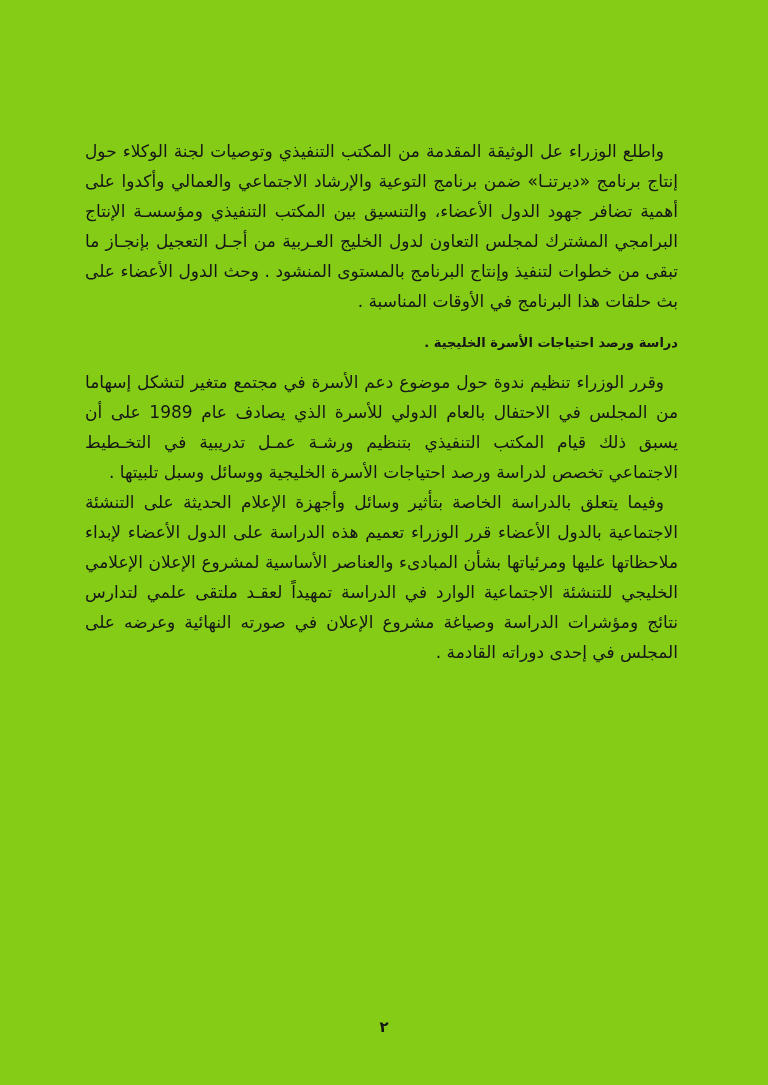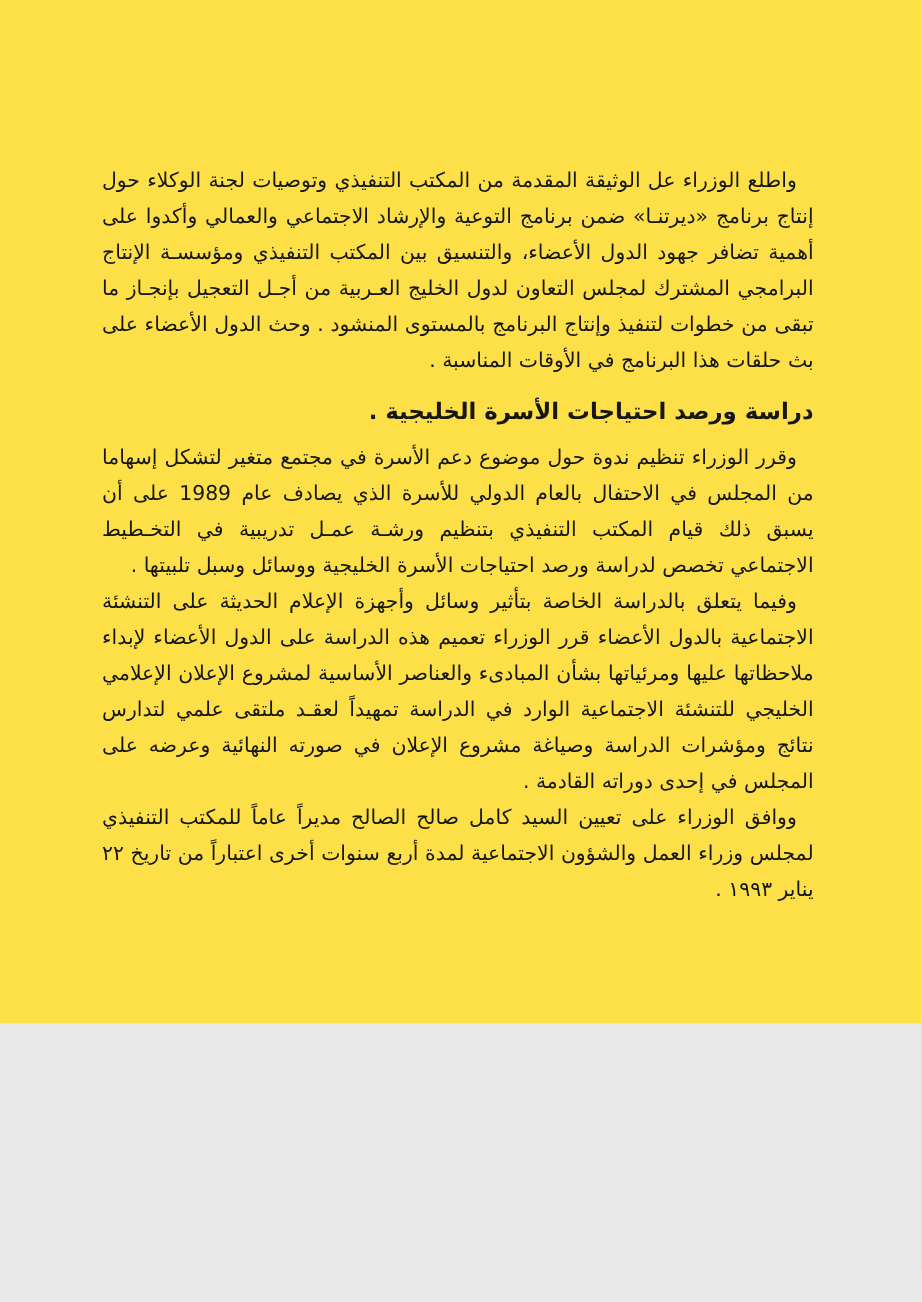--- a/index.html
+++ b/index.html
@@ -3,44 +3,44 @@
 <meta charset="utf-8">
 <style>
   html, body {
     margin: 0;
     padding: 0;
     background: #e8e8e8;
   }
   .page {
     position: relative;
     width: 768px;
-    height: 853px;
+    height: 1085px;
     margin: 0 auto;
-    background: #fde047;
+    background: #84cc16;
     overflow: hidden;
     font-family: "DejaVu Sans", sans-serif;
     color: #161616;
   }
   .content {
     position: absolute;
     top: 136px;
     right: 90px;
     left: 85px;
     direction: rtl;
     text-align: justify;
     font-size: 17px;
     line-height: 30px;
   }
   .content p {
     margin: 0;
     text-indent: 14px; 
   }
   .section-heading {
     margin: 13px 0 10px 0;
-    font-size: 19px;
+    font-size: 13px;
     font-weight: bold;
     line-height: 28px;
     text-indent: 0;
     text-align: right;
   }
   .page-number {
     position: absolute;
     top: 1018px;
     left: 0;
     right: 0;
@@ -52,16 +52,15 @@
 </style>
 </head>
 <body>
 
 <div class="page">
   <div class="content">
     <p>واطلع الوزراء عل الوثيقة المقدمة من المكتب التنفيذي وتوصيات لجنة الوكلاء حول إنتاج برنامج «ديرتنـا» ضمن برنامج التوعية والإرشاد الاجتماعي والعمالي وأكدوا على أهمية تضافر جهود الدول الأعضاء، والتنسيق بين المكتب التنفيذي ومؤسسـة الإنتاج البرامجي المشترك لمجلس التعاون لدول الخليج العـربية من أجـل التعجيل بإنجـاز ما تبقى من خطوات لتنفيذ وإنتاج البرنامج بالمستوى المنشود . وحث الدول الأعضاء على بث حلقات هذا البرنامج في الأوقات المناسبة .</p>
     <h2 class="section-heading">دراسة ورصد احتياجات الأسرة الخليجية .</h2>
     <p>وقرر الوزراء تنظيم ندوة حول موضوع دعم الأسرة في مجتمع متغير لتشكل إسهاما من المجلس في الاحتفال بالعام الدولي للأسرة الذي يصادف عام 1989 على أن يسبق ذلك قيام المكتب التنفيذي بتنظيم ورشـة عمـل تدريبية في التخـطيط الاجتماعي تخصص لدراسة ورصد احتياجات الأسرة الخليجية ووسائل وسبل تلبيتها .</p>
     <p>وفيما يتعلق بالدراسة الخاصة بتأثير وسائل وأجهزة الإعلام الحديثة على التنشئة الاجتماعية بالدول الأعضاء قرر الوزراء تعميم هذه الدراسة على الدول الأعضاء لإبداء ملاحظاتها عليها ومرئياتها بشأن المبادىء والعناصر الأساسية لمشروع الإعلان الإعلامي الخليجي للتنشئة الاجتماعية الوارد في الدراسة تمهيداً لعقـد ملتقى علمي لتدارس نتائج ومؤشرات الدراسة وصياغة مشروع الإعلان في صورته النهائية وعرضه على المجلس في إحدى دوراته القادمة .</p>
-    <p>ووافق الوزراء على تعيين السيد كامل صالح الصالح مديراً عاماً للمكتب التنفيذي لمجلس وزراء العمل والشؤون الاجتماعية لمدة أربع سنوات أخرى اعتباراً من تاريخ ٢٢ يناير ١٩٩٣ .</p>
   </div>
   <div class="page-number">٢</div>
 </div>
 
 </body></html>

